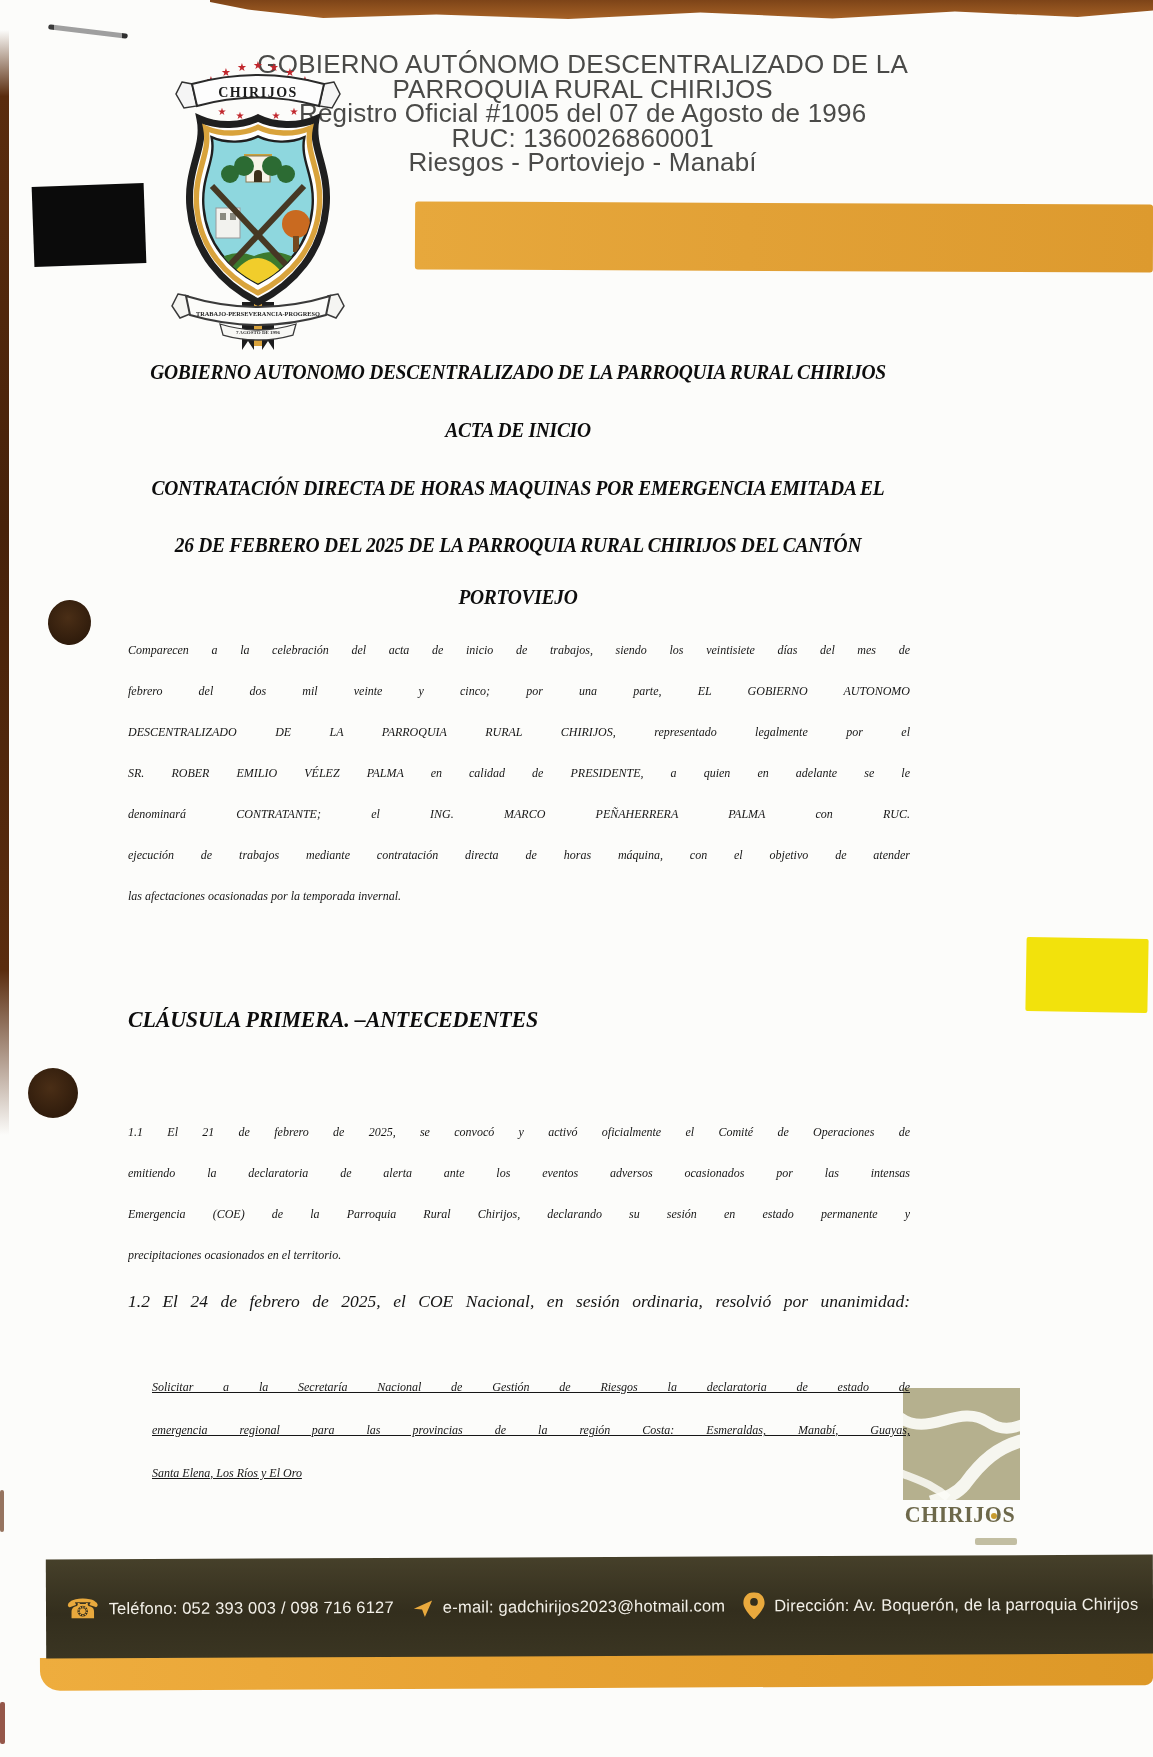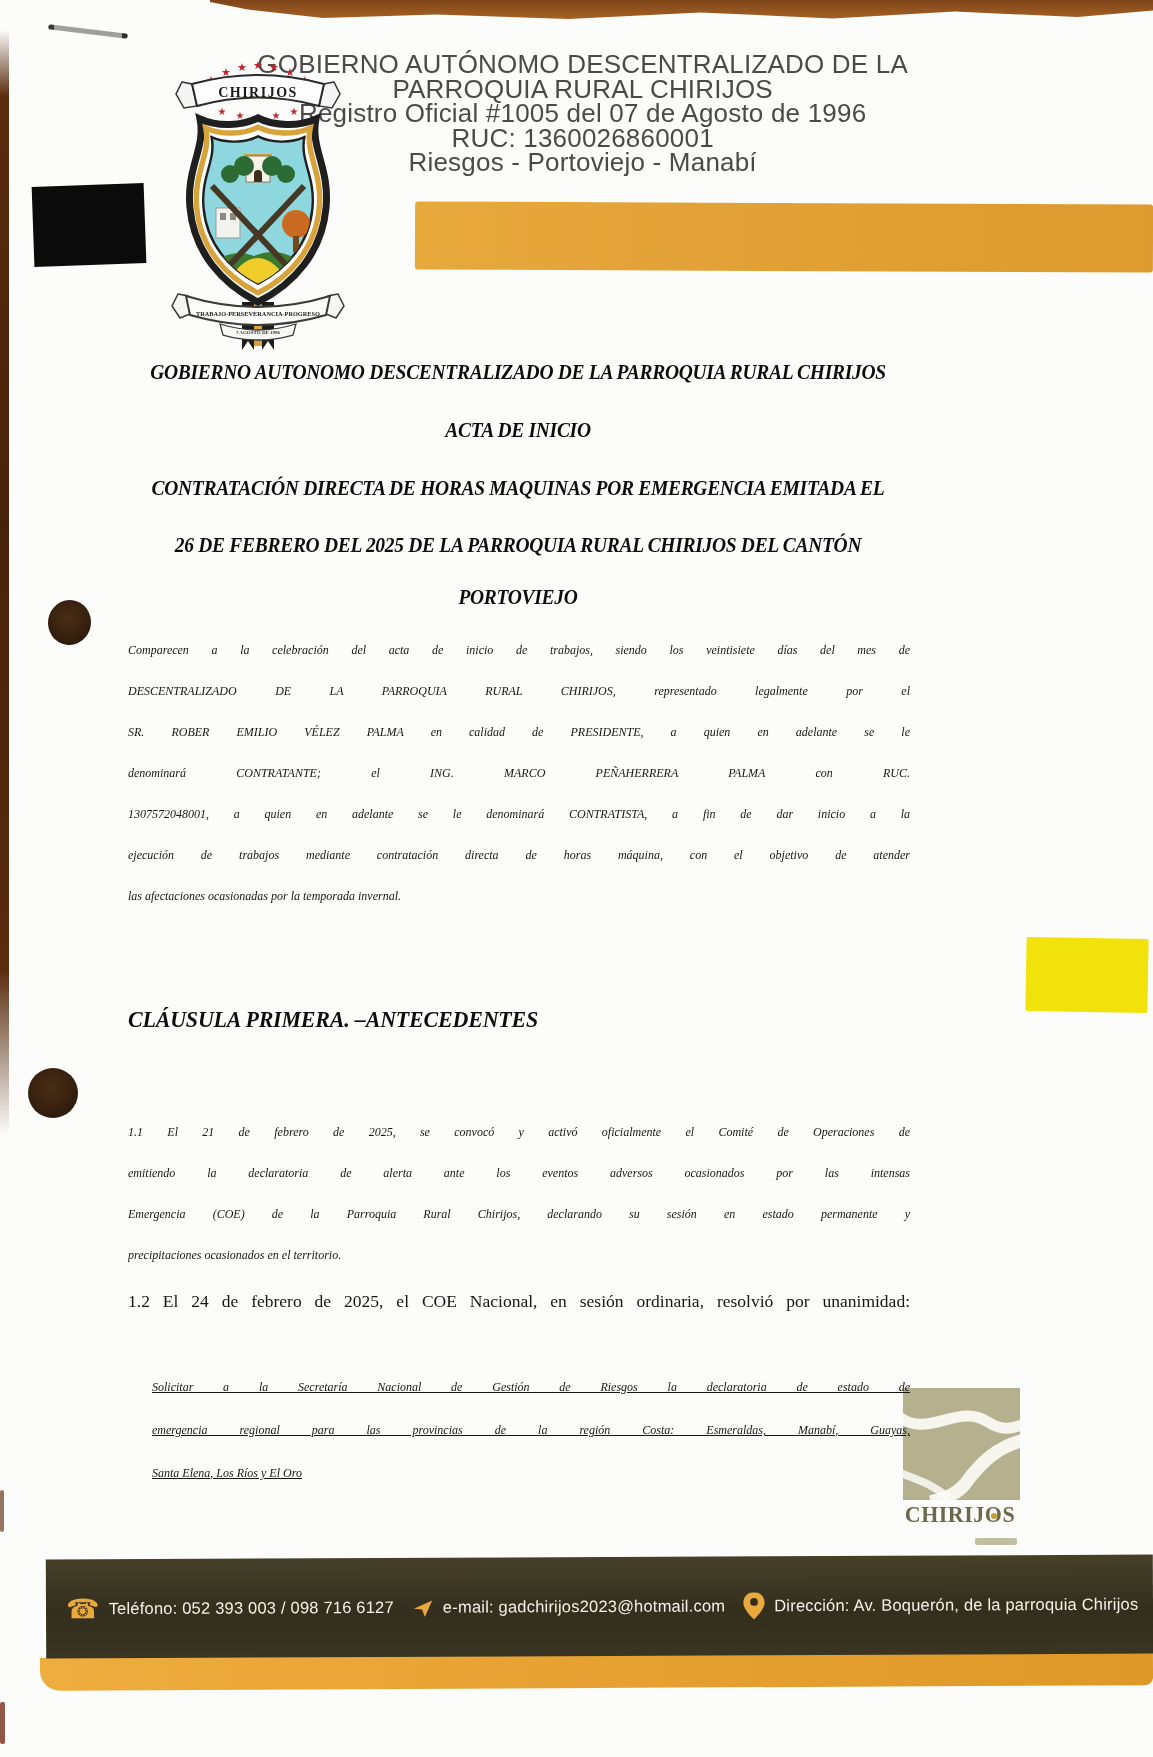--- a/index.html
+++ b/index.html
@@ -35,21 +35,21 @@
   .t{position:absolute;left:118px;width:800px;text-align:center;font-weight:bold;font-style:italic;
      font-size:19.5px;line-height:36px;color:#0d0d0d;letter-spacing:-.3px;transform:scaleY(1.12);}
 
   
   .para{position:absolute;left:128px;width:782px;color:#161616;}
   .para .line{height:41px;line-height:41px;font-style:italic;font-size:12px;
      text-align:justify;text-align-last:justify;overflow:hidden;white-space:nowrap;}
   .para.quote{left:152px;width:758px;z-index:2;text-decoration:underline;}
   .para.quote .line{height:43px;line-height:43px;}
   .para .line.nj{text-align-last:left;}
-  .single-line{position:absolute;left:128px;width:782px;height:41px;line-height:41px;
+  .single-line{position:absolute;left:128px;width:782px;height:41px;line-height:41px;font-style:italic;
      font-size:17.5px;color:#161616;text-align:justify;text-align-last:justify;white-space:nowrap;overflow:hidden;}
   .clause{position:absolute;left:128px;top:1006px;font-weight:bold;font-style:italic;font-size:22px;
      color:#0d0d0d;transform:scaleY(1.08);transform-origin:left center;letter-spacing:-.2px;}
 
   .highlight{position:absolute;left:1026px;top:938px;width:122px;height:74px;background:#f2e20c;
      transform:rotate(1deg);border-radius:2px;}
 
   
   .wm-logo{position:absolute;left:903px;top:1388px;width:117px;height:112px;z-index:1;}
   .wm-text{position:absolute;left:898px;top:1502px;width:124px;text-align:center;z-index:1;
@@ -162,24 +162,24 @@
   <div class="goldbar"></div>
 
   <div class="t" style="top:354px">GOBIERNO AUTONOMO DESCENTRALIZADO DE LA PARROQUIA RURAL CHIRIJOS</div>
   <div class="t" style="top:412px">ACTA DE INICIO</div>
   <div class="t" style="top:470px">CONTRATACIÓN DIRECTA DE HORAS MAQUINAS POR EMERGENCIA EMITADA EL</div>
   <div class="t" style="top:527px">26 DE FEBRERO DEL 2025 DE LA PARROQUIA RURAL CHIRIJOS DEL CANTÓN</div>
   <div class="t" style="top:579px">PORTOVIEJO</div>
 
   <div class="para" style="top:630px">
       <div class="line">Comparecen a la celebración del acta de inicio de trabajos, siendo los veintisiete días del mes de</div>
+      <div class="line">febrero del dos mil veinte y cinco; por una parte, EL GOBIERNO AUTONOMO</div>
       <div class="line">DESCENTRALIZADO DE LA PARROQUIA RURAL CHIRIJOS, representado legalmente por el</div>
       <div class="line">SR. ROBER EMILIO VÉLEZ PALMA en calidad de PRESIDENTE, a quien en adelante se le</div>
       <div class="line">denominará CONTRATANTE; el ING. MARCO PEÑAHERRERA PALMA con RUC.</div>
-      <div class="line">1307572048001, a quien en adelante se le denominará CONTRATISTA, a fin de dar inicio a la</div>
       <div class="line">ejecución de trabajos mediante contratación directa de horas máquina, con el objetivo de atender</div>
       <div class="line nj">las afectaciones ocasionadas por la temporada invernal.</div>
     </div>
 
   <div class="highlight"></div>
 
   <div class="clause">CLÁUSULA PRIMERA. –ANTECEDENTES</div>
 
   <div class="para" style="top:1112px">
       <div class="line">1.1 El 21 de febrero de 2025, se convocó y activó oficialmente el Comité de Operaciones de</div>

